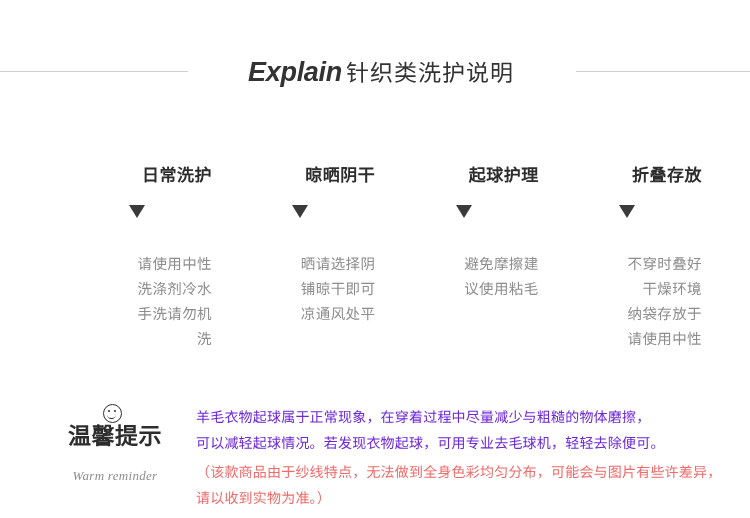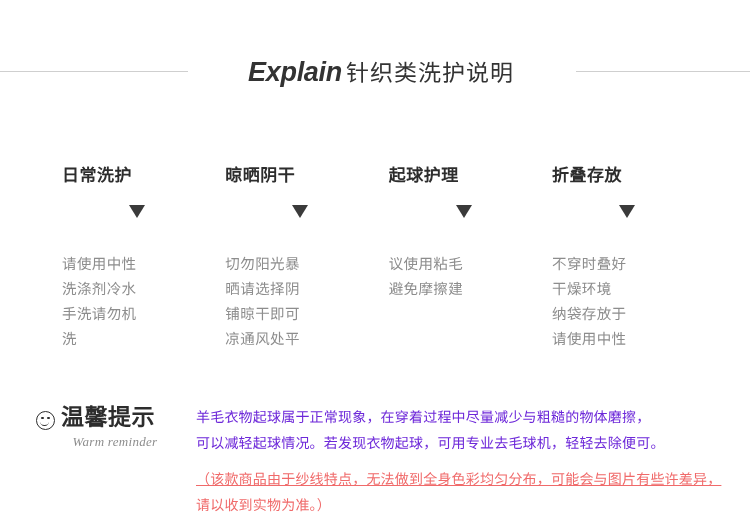--- a/index.html
+++ b/index.html
@@ -69,21 +69,21 @@
   .columns {
     position: absolute;
     top: 165px;
     left: 62px;
     width: 640px;
     display: flex;
     justify-content: space-between;
   }
   .col {
     width: 150px;
-    text-align: left;
+    text-align: right;
   }
   .col-title {
     font-family: "DejaVu Sans", "Liberation Sans", sans-serif;
     font-size: 17px;
     font-weight: bold;
     color: #2d2d2d;
     letter-spacing: 0.5px;
     line-height: 20px;
   }
   .arrow-wrap {
@@ -120,22 +120,23 @@
     align-items: flex-start;
   }
   .reminder-label {
     width: 158px;
     flex: 0 0 158px;
     text-align: center;
     padding-top: 2px;
   }
   .reminder-head {
     display: flex;
-    align-items: flex-end;
+    align-items: center;
     justify-content: flex-start;
+    flex-direction: column;
   }
   .smiley {
     width: 19px;
     height: 19px;
     border: 1.6px solid #2d2d2d;
     border-radius: 50%;
     position: relative;
     flex: 0 0 auto;
     margin-right: 6px;
     box-sizing: border-box;
@@ -165,21 +166,21 @@
     font-weight: bold;
     color: #2d2d2d;
     letter-spacing: 0.5px;
     line-height: 26px;
   }
   .reminder-en {
     font-family: "Liberation Serif", "DejaVu Serif", serif;
     font-style: italic;
     font-size: 13px;
     color: #8d8d8d;
-    margin-top: 4px;
+    margin-top: 19px;
     letter-spacing: 0.3px;
     text-align: center;
   }
 
   .reminder-body {
     flex: 1 1 auto;
     padding-top: 2px;
     padding-left: 2px;
   }
   .reminder-body p {
@@ -187,21 +188,21 @@
     font-family: "DejaVu Sans", "Liberation Sans", sans-serif;
     font-size: 14px;
     line-height: 26px;
     color: #6d28d9;
     letter-spacing: 0.2px;
     white-space: nowrap;
   }
   .reminder-body p.note {
     color: #f06a6a;
   }
-  .reminder-body p.note.first { margin-top: 10px; text-decoration: underline; }
+  .reminder-body p.note.first { margin-top: 3px; }
 </style>
 </head>
 <body>
 
 <div class="page">
 
   <div class="header">
     <div class="rule rule-left"></div>
     <div class="title-group">
       <span class="title-en">Explain</span>
@@ -224,35 +225,34 @@
         <div>洗</div>
       </div>
     </div>
 
     <div class="col">
       <div class="col-title">晾晒阴干</div>
       <div class="arrow-wrap">
         <div class="arrow"></div>
       </div>
       <div class="col-body">
-        <div>切勿阳光暴</div>
         <div>晒请选择阴</div>
         <div>铺晾干即可</div>
         <div>凉通风处平</div>
       </div>
     </div>
 
     <div class="col">
       <div class="col-title">起球护理</div>
       <div class="arrow-wrap">
         <div class="arrow"></div>
       </div>
       <div class="col-body">
+        <div>避免摩擦建</div>
         <div>议使用粘毛</div>
-        <div>避免摩擦建</div>
       </div>
     </div>
 
     <div class="col">
       <div class="col-title">折叠存放</div>
       <div class="arrow-wrap">
         <div class="arrow"></div>
       </div>
       <div class="col-body">
         <div>不穿时叠好</div>

